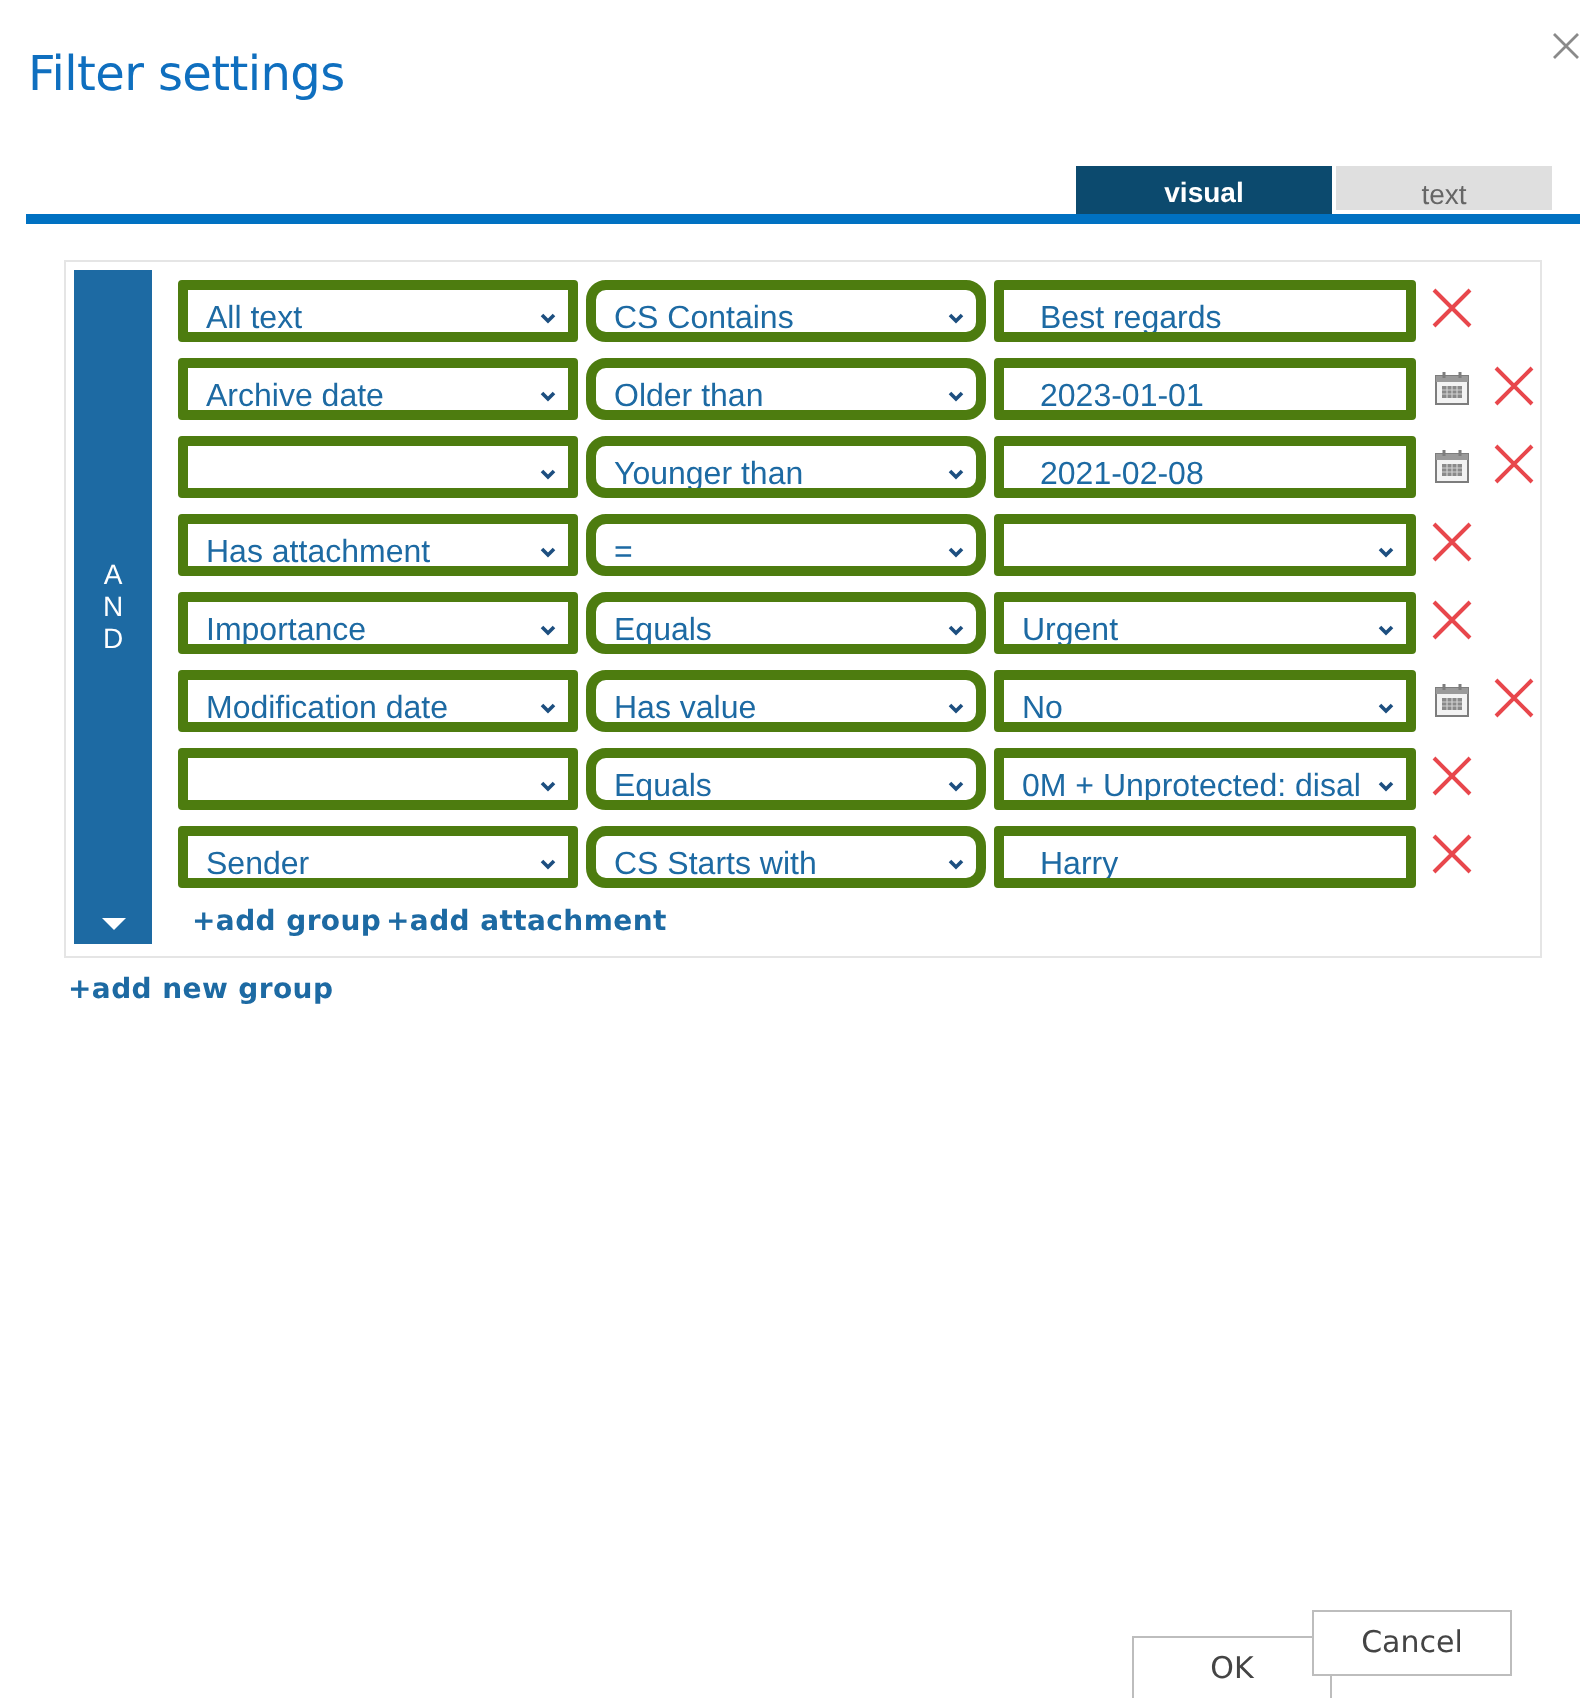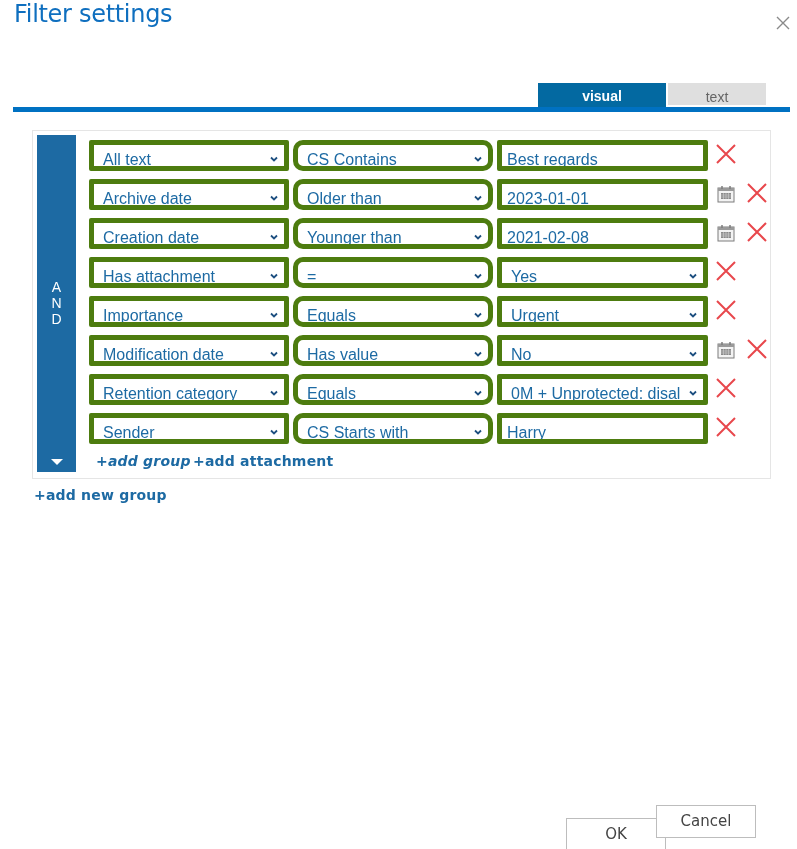--- a/index.html
+++ b/index.html
@@ -1,32 +1,32 @@
 <!DOCTYPE html>
 <html><head>
   <meta charset="utf-8">
   <style>
     html, body { margin: 0; padding: 0; }
     body {
       width: 797px; height: 849px; background: #ffffff; position: relative; overflow: hidden;
       font-family: "Liberation Sans", sans-serif;
     }
     .title {
-      position: absolute; left: 14px; top: 0; font-size: 24px; color: #0f6fbf;
+      position: absolute; left: 14px; top: 23px; font-size: 24px; color: #0f6fbf;
       font-family: "DejaVu Sans", sans-serif; font-weight: normal; letter-spacing: -0.3px;
     }
     .close {
       position: absolute; left: 774px; top: 14px; width: 18px; height: 18px; cursor: pointer;
     }
     .tabs { position: absolute; left: 538px; top: 83px; height: 25px; display: flex; }
     .tab {
       height: 25px; line-height: 27px; text-align: center; font-size: 14px; cursor: pointer;
     }
-    .tab.active { width: 128px; background: #0369a1; color: #fff; font-weight: bold; }
-    .tab.inactive { width: 98px; background: #dfdfdf; color: #666; margin-left: 2px; height: 22px; line-height: 28px;}
+    .tab.active { width: 128px; background: #0c4a6e; color: #fff; font-weight: bold; }
+    .tab.inactive { width: 108px; background: #dfdfdf; color: #666; margin-left: 2px; height: 22px; line-height: 28px;}
     .tabbar-line {
       position: absolute; left: 13px; top: 107px; width: 777px; height: 5px; background: #0071c2;
     }
     .group-box {
       position: absolute; left: 32px; top: 130px; width: 739px; height: 349px;
       border: 1px solid #e5e5e5; box-sizing: border-box;
     }
     .and-bar {
       position: absolute; left: 37px; top: 135px; width: 39px; height: 337px; background: #1d6aa3;
       color: #fff;
@@ -40,21 +40,21 @@
       border-left: 6px solid transparent; border-right: 6px solid transparent; border-top: 6px solid #fff;
       cursor: pointer;
     }
     .row { position: absolute; left: 89px; height: 31px; }
     .field {
       position: absolute; top: 0; height: 31px; box-sizing: border-box;
       border: 5px solid #4d7c0f; border-radius: 2px; background: #fff;
       color: #1d6aa3; font-size: 16px; line-height: 29px; padding-left: 9px;
       white-space: nowrap; overflow: hidden; cursor: pointer;
     }
-    .field.input { padding-left: 5px; cursor: text; }
+    .field.input { padding-left: 18px; cursor: text; }
     .f1 { left: 0; width: 200px; }
     .f2 { left: 204px; width: 200px; border-radius: 10px; }
     .f3 { left: 408px; width: 211px; }
     .chev {
       position: absolute; right: 6px; top: 10px; width: 8px; height: 8px;
     }
     .field .txt { display: block; overflow: hidden; padding-right: 24px; }
     .cal {
       position: absolute; left: 627px; top: 5px; width: 20px; height: 20px; cursor: pointer;
     }
@@ -145,21 +145,20 @@
           <line x1="14" y1="2" x2="14" y2="5" stroke="#7d7d7d" stroke-width="1.5"></line>
           <rect x="5" y="9" width="10" height="6" fill="#8a8a8a"></rect>
           <path d="M5 11 H15 M5 13 H15 M7.5 9 V15 M10 9 V15 M12.5 9 V15" stroke="#d0d0d0" stroke-width="0.6"></path>
         </svg></div>
       <div class="del b"><svg viewBox="0 0 22 22" width="22" height="22">
           <path d="M2 2 L20 20 M20 2 L2 20" stroke="#e8474c" stroke-width="2" fill="none"></path>
         </svg></div>
     </div>
     <div class="row" style="top: 218px;">
       <div class="field f1">
-        <span class="txt">Creation date</span>
         <svg class="chev" viewBox="0 0 8 8">
           <path d="M1 2.5 L4 5.5 L7 2.5" stroke="#1d4f80" stroke-width="1.8" fill="none"></path>
         </svg>
       </div>
       <div class="field f2">
         <span class="txt">Younger than</span>
         <svg class="chev" viewBox="0 0 8 8">
           <path d="M1 2.5 L4 5.5 L7 2.5" stroke="#1d4f80" stroke-width="1.8" fill="none"></path>
         </svg>
       </div>
@@ -185,21 +184,20 @@
           <path d="M1 2.5 L4 5.5 L7 2.5" stroke="#1d4f80" stroke-width="1.8" fill="none"></path>
         </svg>
       </div>
       <div class="field f2">
         <span class="txt">=</span>
         <svg class="chev" viewBox="0 0 8 8">
           <path d="M1 2.5 L4 5.5 L7 2.5" stroke="#1d4f80" stroke-width="1.8" fill="none"></path>
         </svg>
       </div>
       <div class="field f3">
-        <span class="txt">Yes</span>
         <svg class="chev" viewBox="0 0 8 8">
           <path d="M1 2.5 L4 5.5 L7 2.5" stroke="#1d4f80" stroke-width="1.8" fill="none"></path>
         </svg>
       </div>
       <div class="del a"><svg viewBox="0 0 22 22" width="22" height="22">
           <path d="M2 2 L20 20 M20 2 L2 20" stroke="#e8474c" stroke-width="2" fill="none"></path>
         </svg></div>
     </div>
     <div class="row" style="top: 296px;">
       <div class="field f1">
@@ -250,21 +248,20 @@
           <line x1="14" y1="2" x2="14" y2="5" stroke="#7d7d7d" stroke-width="1.5"></line>
           <rect x="5" y="9" width="10" height="6" fill="#8a8a8a"></rect>
           <path d="M5 11 H15 M5 13 H15 M7.5 9 V15 M10 9 V15 M12.5 9 V15" stroke="#d0d0d0" stroke-width="0.6"></path>
         </svg></div>
       <div class="del b"><svg viewBox="0 0 22 22" width="22" height="22">
           <path d="M2 2 L20 20 M20 2 L2 20" stroke="#e8474c" stroke-width="2" fill="none"></path>
         </svg></div>
     </div>
     <div class="row" style="top: 374px;">
       <div class="field f1">
-        <span class="txt">Retention category</span>
         <svg class="chev" viewBox="0 0 8 8">
           <path d="M1 2.5 L4 5.5 L7 2.5" stroke="#1d4f80" stroke-width="1.8" fill="none"></path>
         </svg>
       </div>
       <div class="field f2">
         <span class="txt">Equals</span>
         <svg class="chev" viewBox="0 0 8 8">
           <path d="M1 2.5 L4 5.5 L7 2.5" stroke="#1d4f80" stroke-width="1.8" fill="none"></path>
         </svg>
       </div>
@@ -293,18 +290,18 @@
       </div>
       <div class="field f3 input">
         <span class="txt">Harry</span>
       </div>
       <div class="del a"><svg viewBox="0 0 22 22" width="22" height="22">
           <path d="M2 2 L20 20 M20 2 L2 20" stroke="#e8474c" stroke-width="2" fill="none"></path>
         </svg></div>
     </div>
   </div>
 
-<div class="link" style="left:96px; top:453px;font-style:italic;">+add group</div>
+<div class="link" style="left:96px; top:453px;">+add group</div>
 <div class="link" style="left:193px; top:453px;">+add attachment</div>
 <div class="link" style="left:34px; top:487px;">+add new group</div>
 
 <div class="btn" style="left:566px;margin-top:13px;">OK</div>
 <div class="btn" style="left:656px;">Cancel</div>
 
 </body></html>

